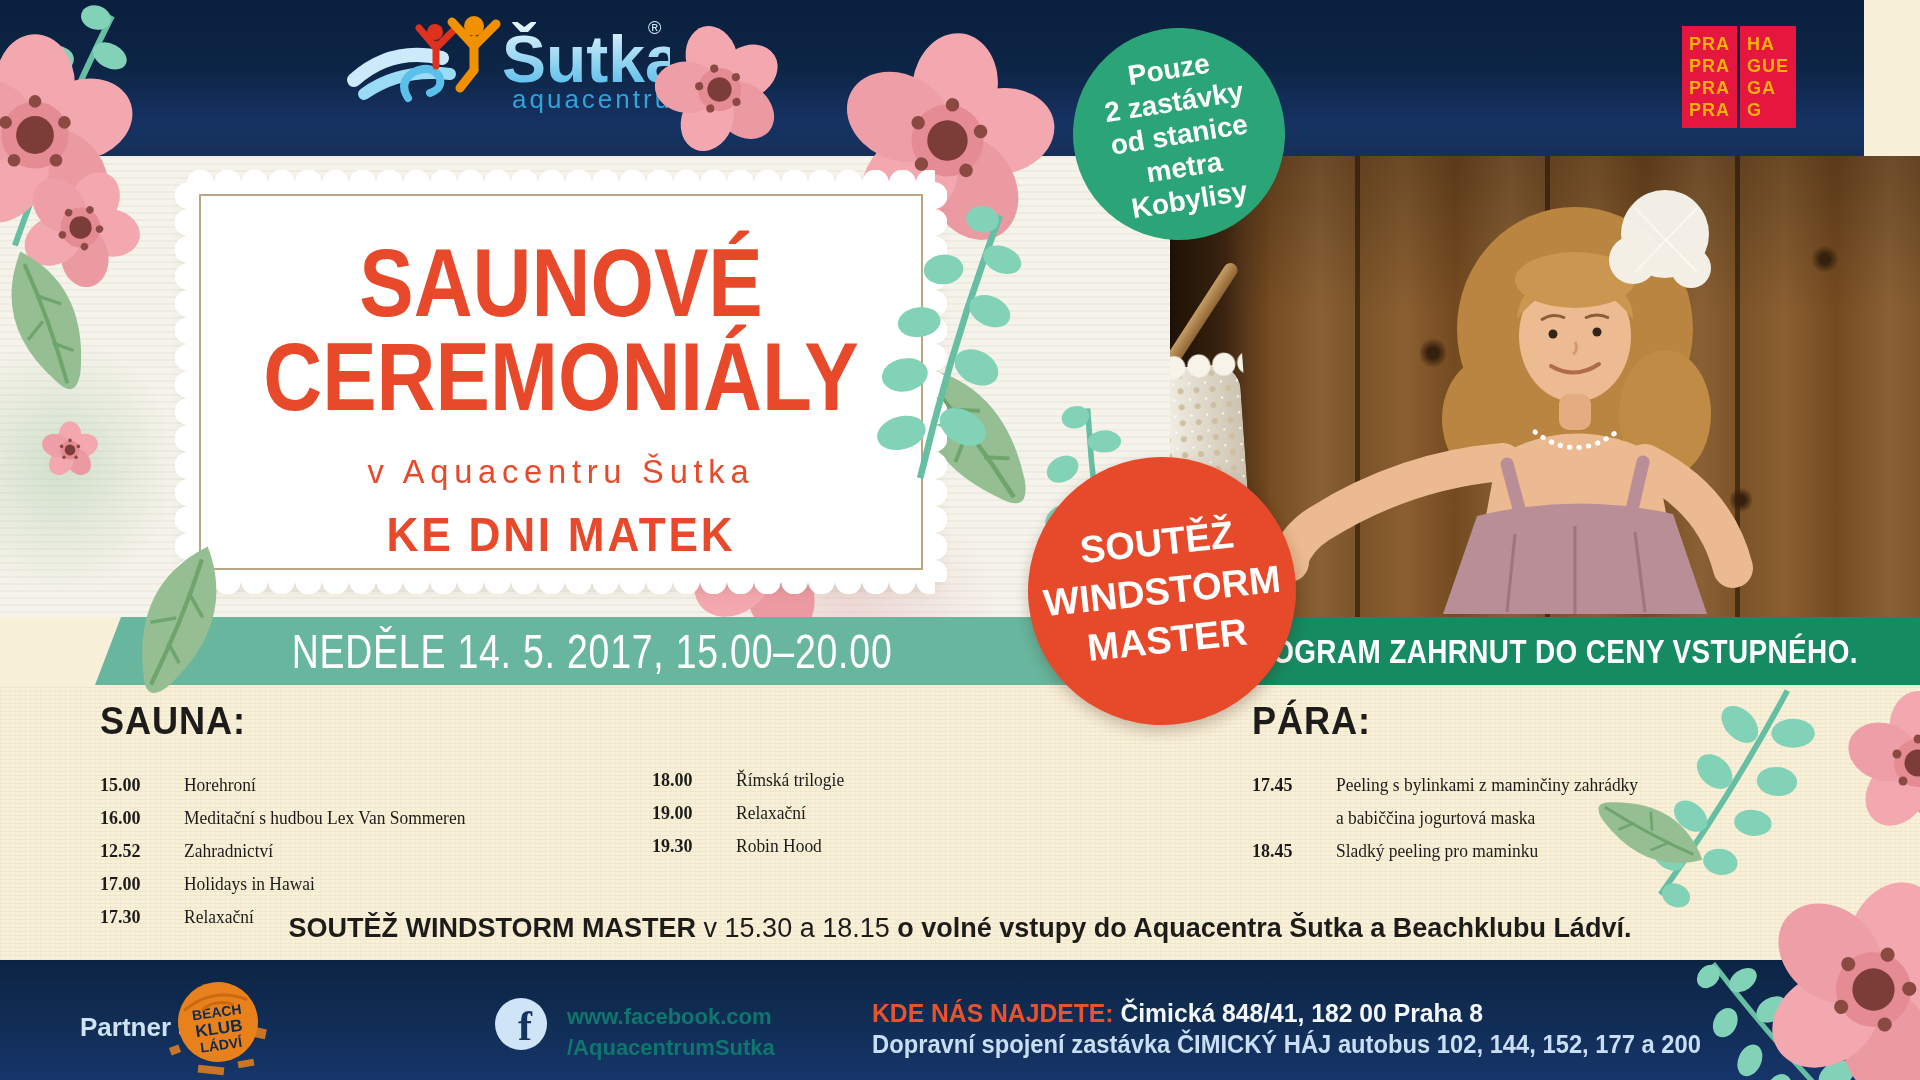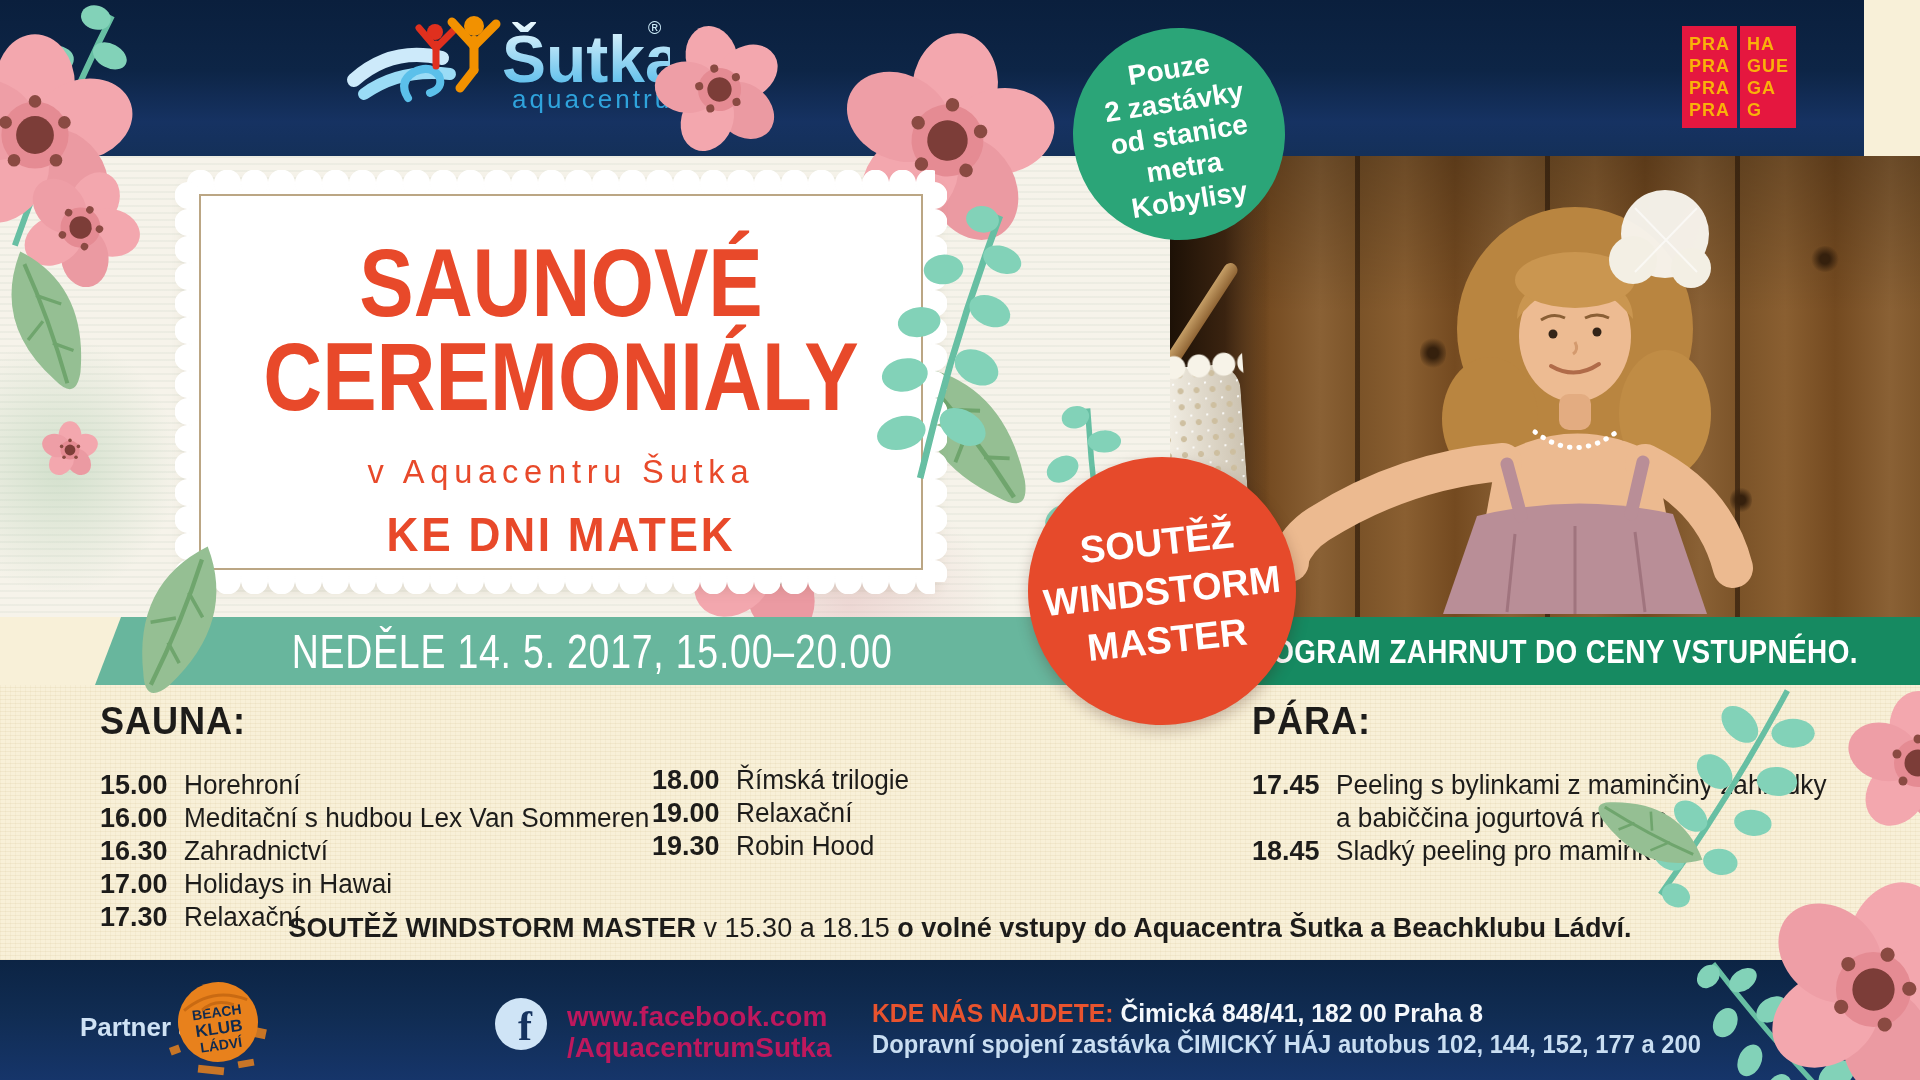--- a/index.html
+++ b/index.html
@@ -66,40 +66,40 @@
     display:flex;align-items:center;justify-content:center;}
   .band-date{color:#fff;font-size:48px;letter-spacing:1px;transform:scaleX(.78);white-space:nowrap;}
   .band-note{color:#fff;font-size:34px;font-weight:bold;letter-spacing:.5px;transform:scaleX(.82);white-space:nowrap;}
 
   
   .schedule{position:absolute;left:0;top:685px;width:1920px;height:275px;z-index:1;background-color:#f8f0d8;
     background-image:repeating-linear-gradient(0deg,rgba(205,185,135,.16) 0 1px,transparent 1px 4px),
                      repeating-linear-gradient(90deg,rgba(205,185,135,.10) 0 1px,transparent 1px 5px);}
   .sched-col{position:absolute;color:#1d1c1a;}
   .sched-heading{font-size:38px;font-weight:bold;letter-spacing:1px;margin-bottom:26px;transform:scaleX(.95);transform-origin:left;}
-  .srow{display:flex;font-size:27px;line-height:33px;white-space:nowrap;}
+  .srow{display:flex;font-size:18px;line-height:33px;white-space:nowrap;font-family:Liberation Serif, serif;}
   .stime{font-weight:bold;width:84px;flex:0 0 84px;}
   .sname{transform:scaleX(.97);transform-origin:left;}
   .contest-note{position:absolute;left:0;top:913px;width:1920px;text-align:center;font-size:27px;color:#1d1c1a;z-index:2;white-space:nowrap;}
   .contest-note b{font-weight:bold;text-align:right;}
 
   
   .footer{position:absolute;left:0;top:960px;width:1920px;height:120px;z-index:1;
     background:linear-gradient(180deg,#0c2444 0%,#102c52 45%,#16356a 100%);}
   .partner-label{position:absolute;left:80px;top:1012px;font-size:26px;font-weight:bold;color:#cfe2f4;z-index:3;}
   .beach-logo{position:absolute;left:168px;top:980px;width:100px;height:100px;z-index:3;}
   .beach-disc{position:absolute;left:10px;top:2px;width:80px;height:80px;border-radius:50%;background:#e8811c;
     display:flex;flex-direction:column;align-items:center;justify-content:center;transform:rotate(-8deg);
     color:#0e2a50;font-weight:bold;text-align:center;}
   .beach-disc div{line-height:1.05;}
   .speck{position:absolute;background:#e8811c;opacity:.85;}
   .fb-icon{position:absolute;left:495px;top:998px;width:52px;height:52px;border-radius:50%;background:#cfe4f6;z-index:3;
     display:flex;align-items:center;justify-content:center;}
   .fb-f{color:#16335f;font-weight:bold;font-size:42px;margin-left:8px;margin-top:4px;font-family:"Liberation Serif",serif;}
-  .fb-text{position:absolute;left:567px;top:1001px;font-size:28px;font-weight:bold;color:#be185d;line-height:31px;z-index:3;}
+  .fb-text{position:absolute;left:567px;top:1001px;font-size:22px;font-weight:bold;color:#0f766e;line-height:31px;z-index:3;}
   .address{position:absolute;left:858px;top:998px;width:560px;text-align:center;line-height:31px;z-index:3;}
   .addr-line1{font-size:26px;font-weight:bold;color:#f4f8fc;transform:scaleX(.95);white-space:nowrap;}
   .addr-label{color:#e8532e;}
   .addr-line2{font-size:25px;font-weight:bold;color:#c9def2;transform:scaleX(.95);white-space:nowrap;}
   .site-btn{position:absolute;left:1655px;top:1004px;width:228px;height:58px;background:#e64a2b;border-radius:16px;z-index:8;
     display:flex;align-items:center;justify-content:center;color:#fff;font-weight:bold;font-size:33px;}
 
   .deco{position:absolute;}
 </style>
 </head>
@@ -283,21 +283,21 @@
     <div class="sched-heading">SAUNA:</div>
     <div class="srow">
         <span class="stime">15.00</span>
         <span class="sname">Horehroní</span>
       </div>
     <div class="srow">
         <span class="stime">16.00</span>
         <span class="sname">Meditační s hudbou Lex Van Sommeren</span>
       </div>
     <div class="srow">
-        <span class="stime">16.30</span>
+        <span class="stime">12.52</span>
         <span class="sname">Zahradnictví</span>
       </div>
     <div class="srow">
         <span class="stime">17.00</span>
         <span class="sname">Holidays in Hawai</span>
       </div>
     <div class="srow">
         <span class="stime">17.30</span>
         <span class="sname">Relaxační</span>
       </div>

